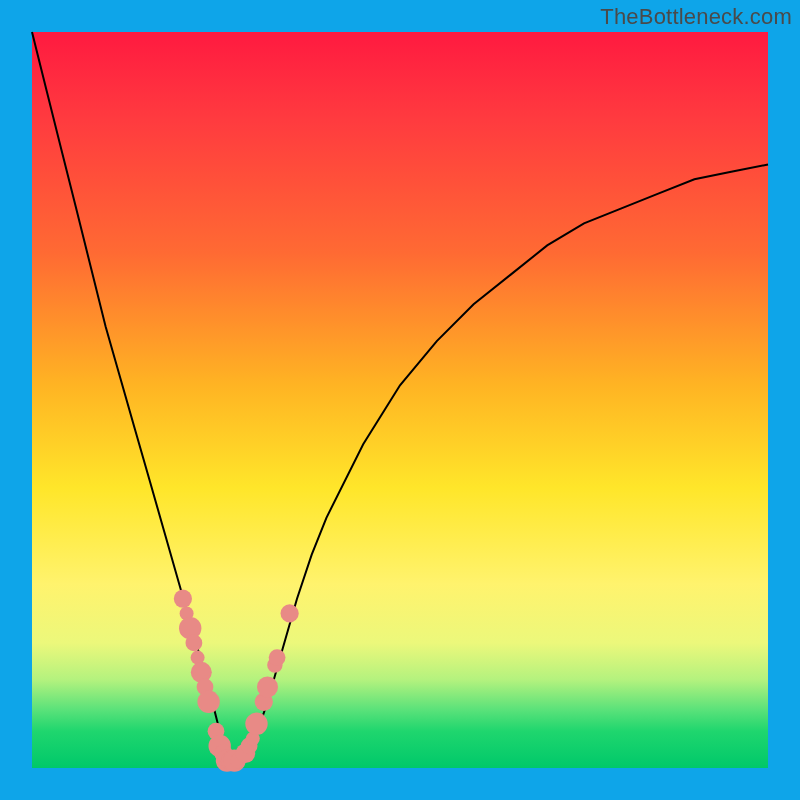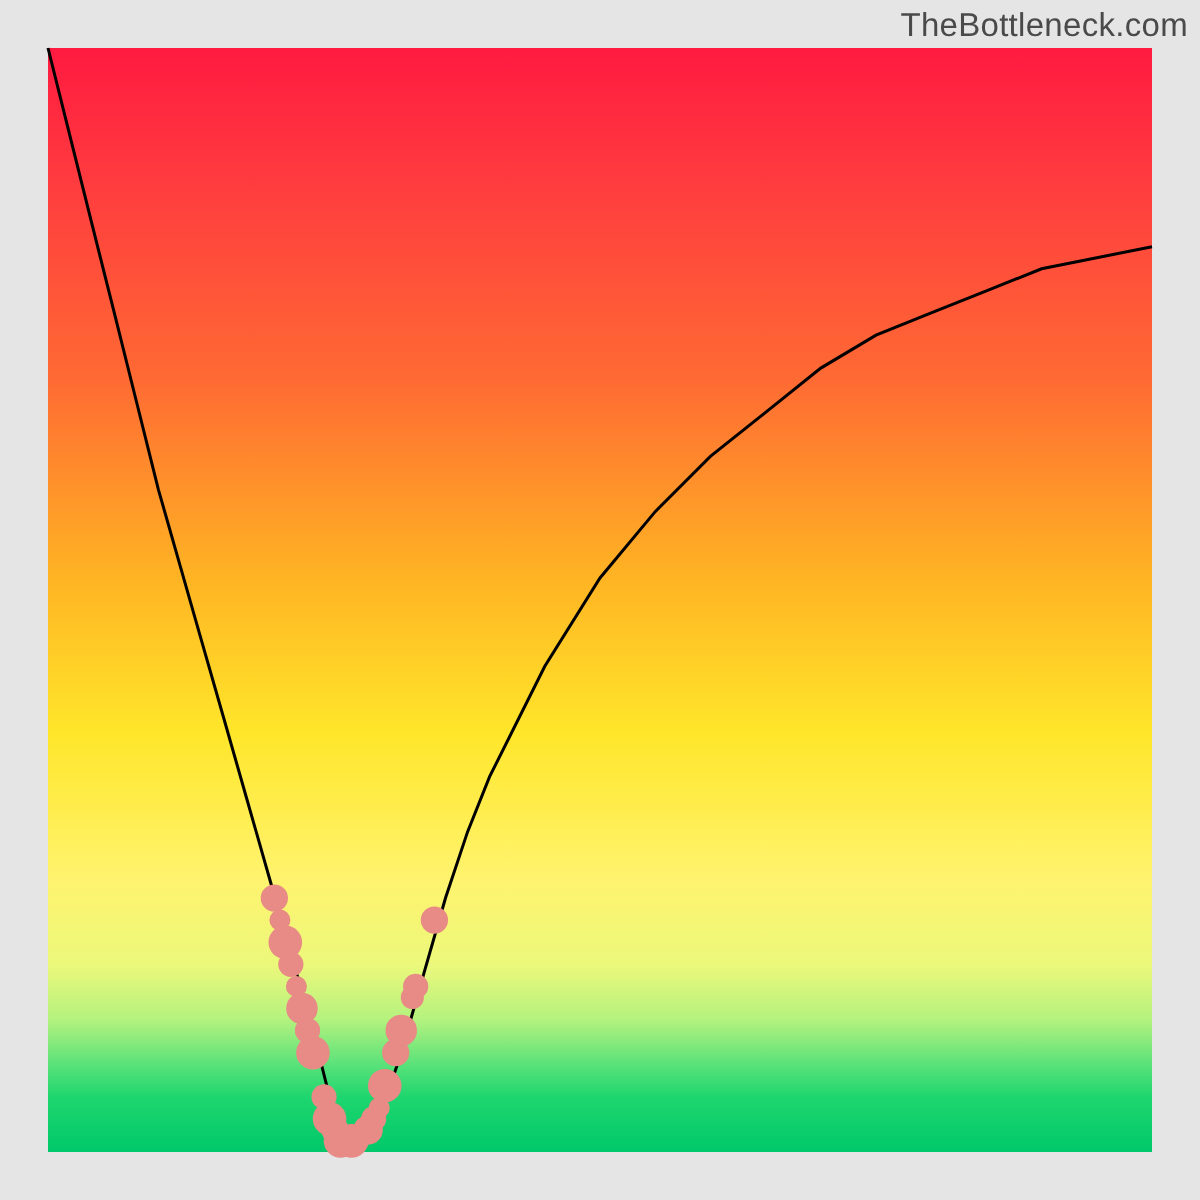--- a/index.html
+++ b/index.html
@@ -8,21 +8,21 @@
     width: 800px;
     height: 800px;
     background: #000;
     font-family: Arial, Helvetica, sans-serif;
     overflow: hidden;
   }
   .frame {
     position: relative;
     width: 800px;
     height: 800px;
-    background: #e5e5e5;
+    background: #0ea5e9;
   }
   .plot {
     position: absolute;
     left: 32px;
     top: 32px;
     width: 736px;
     height: 736px;
     background: linear-gradient(to bottom,
       #ff1a40 0%,
       #ff3b3f 12%,

